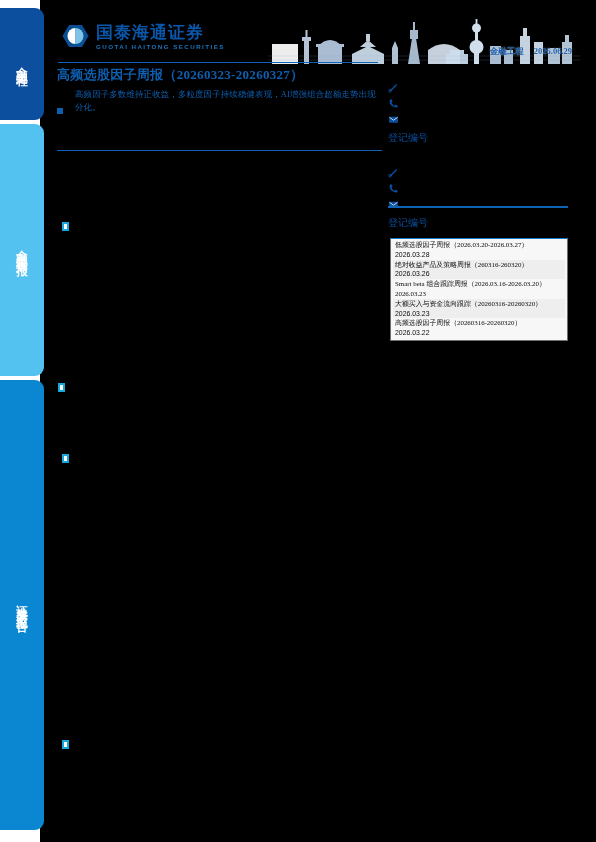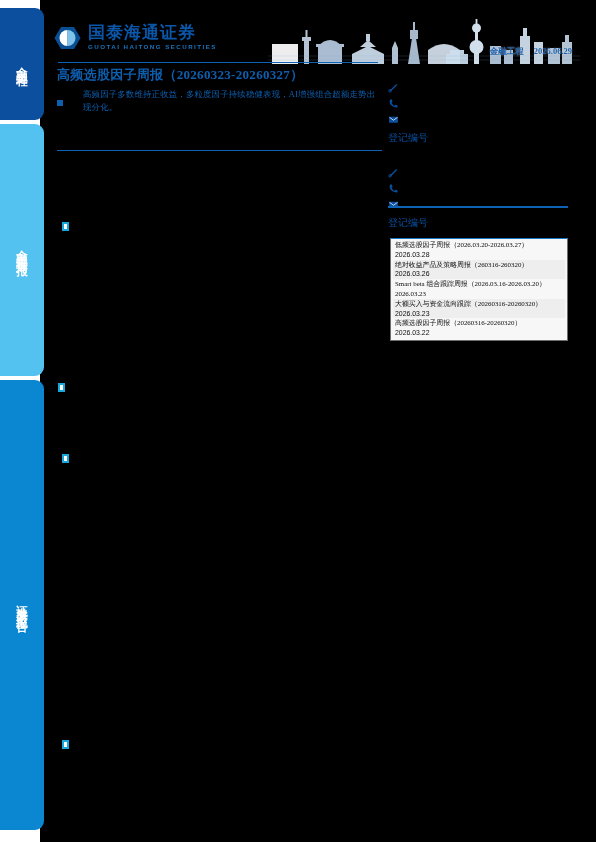--- a/index.html
+++ b/index.html
@@ -60,24 +60,24 @@
     line-height: 1.05;
     white-space: nowrap;
   }
   .tab-1 { top: 8px;   height: 112px; background: #0b4f9e; }
   .tab-2 { top: 124px; height: 252px; background: #54c2f0; }
   .tab-3 { top: 380px; height: 450px; background: #0b86d0; }
 
   
   .logo-wrap {
     position: absolute;
-    left: 54px;
+    left: 62px;
     top: 24px;
     display: flex;
-    align-items: flex-end;
+    align-items: flex-start;
     gap: 7px;
     z-index: 4;
   }
   .logo-mark {
     width: 27px;
     height: 24px;
   }
   .logo-text-block { line-height: 1; }
   .logo-cn {
     font-size: 17px;
@@ -144,22 +144,22 @@
   .doc-title {
     font-size: 13px;
     font-weight: 700;
     color: #0d5fb0;
     line-height: 1.34;
     letter-spacing: 0.3px;
     font-family: "Liberation Serif", "DejaVu Serif", serif;
   }
   .subtitle-row {
     display: flex;
-    align-items: center;
-    gap: 20px;
+    align-items: flex-end;
+    gap: 12px;
     margin-top: 5px;
   }
   .sq-bullet {
     width: 6px;
     height: 6px;
     background: #0d5fb0;
     flex: none;
     margin-top: 4px;
   }
   .doc-subtitle {

